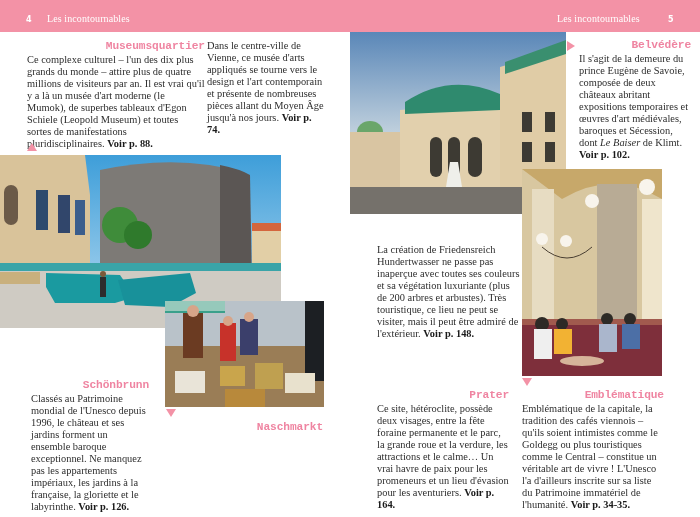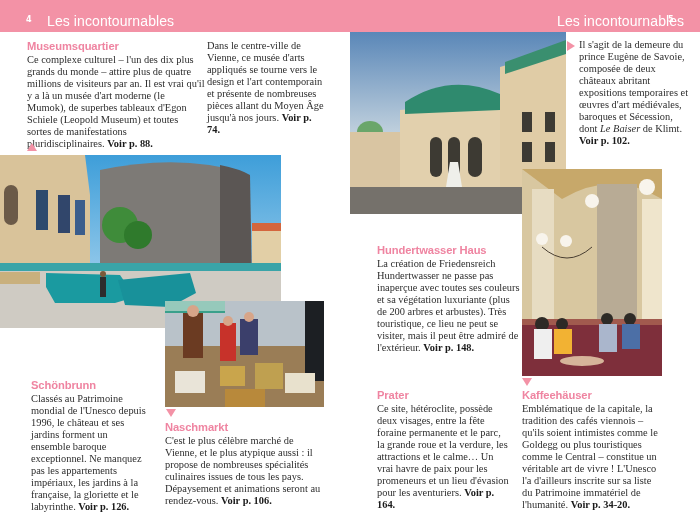--- a/index.html
+++ b/index.html
@@ -1,24 +1,24 @@
 <!DOCTYPE html>
 <html><head>
 <meta charset="utf-8">
 <style>
   * { margin:0; padding:0; box-sizing:border-box; }
   html, body { width:700px; height:517px; overflow:hidden; background:#ffffff; }
   body { position:relative; font-family:"Liberation Serif", serif; color:#2b2b2b; }
 
   .header { position:absolute; left:0; top:0; width:700px; height:32px; background:#f392a6; }
-  .hdr-text { position:absolute; top:13px; color:#ffffff; font-family:Liberation Sans, sans-serif; font-size:14px; font-weight:normal; letter-spacing:0.1px; }
+  .hdr-text { position:absolute; top:13px; color:#ffffff; font-family:Liberation Serif, serif; font-size:10px; font-weight:normal; letter-spacing:0.1px; }
   .hdr-num { position:absolute; top:15px; color:#ffffff; font-family:"DejaVu Sans", sans-serif; font-size:8px; font-weight:bold; }
 
   .block { position:absolute; }
-  .block h2 { font-family:Liberation Sans, sans-serif; font-weight:bold; font-size:11.2px; color:#ef84a1; line-height:13px; margin-bottom:1px; letter-spacing:-0.1px; }
+  .block h2 { font-family:Liberation Mono, monospace; font-weight:bold; font-size:11.2px; color:#ef84a1; line-height:13px; margin-bottom:1px; letter-spacing:-0.1px;text-align:right; }
   .block p { font-size:10.4px; line-height:12px; color:#2e2e2e; }
   .block p b { font-weight:bold; color:#1a1a1a; }
   .block p i { font-style:italic; }
 
   .photo { position:absolute; overflow:hidden; }
   .tri { position:absolute; width:0; height:0; }
   .tri-up { border-left:5px solid transparent; border-right:5px solid transparent; border-bottom:8px solid #f392a6; }
   .tri-down { border-left:5px solid transparent; border-right:5px solid transparent; border-top:8px solid #f392a6; }
   .tri-right { border-top:5px solid transparent; border-bottom:5px solid transparent; border-left:8px solid #f392a6; }
 </style>
@@ -95,20 +95,21 @@
     <rect x="195" y="80" width="10" height="20" fill="#3d3a33"></rect>
     <rect x="172" y="110" width="10" height="20" fill="#3d3a33"></rect>
     <rect x="195" y="110" width="10" height="20" fill="#3d3a33"></rect>
     <rect x="0" y="155" width="216" height="27" fill="#75716b"></rect>
     <path d="M100 130 L108 130 L112 155 L96 155 Z" fill="#efefea"></path>
   </svg>
 </div>
 <div class="tri tri-right" style="left:567px; top:41px;"></div>
 
 <div class="block" style="left:579px; top:39px; width:112px;">
+  <h2>Belvédère</h2>
   <p><span>Il s'agit de la demeure du prince Eugène de Savoie, composée de deux châteaux abritant expositions temporaires et œuvres d'art médiévales, baroques et Sécession, dont </span><i>Le Baiser</i><span> de Klimt.</span> <b>Voir p. 102.</b></p>
 </div>
 
 <div class="photo" style="left:522px; top:169px; width:140px; height:207px;">
   <svg width="140" height="207" viewBox="0 0 140 207">
     <rect width="140" height="207" fill="#d8c7a0"></rect>
     <path d="M0 0 H140 V30 Q90 0 40 30 Z" fill="#c7a86a"></path>
     <rect x="10" y="20" width="22" height="140" fill="#e7dcc2"></rect>
     <rect x="75" y="15" width="40" height="150" fill="#b8ab95"></rect>
     <rect x="120" y="30" width="20" height="130" fill="#efe5cc"></rect>
@@ -125,21 +126,20 @@
     <rect x="32" y="160" width="18" height="25" fill="#f2b233"></rect>
     <circle cx="85" cy="150" r="6" fill="#2d2a26"></circle>
     <rect x="77" y="155" width="18" height="28" fill="#aab6cc"></rect>
     <circle cx="108" cy="150" r="6" fill="#2d2a26"></circle>
     <rect x="100" y="155" width="18" height="25" fill="#4c6fa6"></rect>
     <ellipse cx="60" cy="192" rx="22" ry="5" fill="#d6b49a"></ellipse>
   </svg>
 </div>
 
 <div class="block" style="left:377px; top:244px; width:145px;">
-  <h2>Hundertwasser Haus</h2>
   <p><span>La création de Friedensreich Hundertwasser ne passe pas inaperçue avec toutes ses couleurs et sa végétation luxuriante (plus de 200 arbres et arbustes). Très touristique, ce lieu ne peut se visiter, mais il peut être admiré de l'extérieur.</span> <b>Voir p. 148.</b></p>
 </div>
 
 <div class="photo" style="left:165px; top:301px; width:159px; height:106px;">
   <svg width="159" height="106" viewBox="0 0 159 106">
     <rect width="159" height="106" fill="#b9c2c9"></rect>
     <path d="M0 0 H60 V12 H0 Z" fill="#3aa08b"></path>
     <path d="M0 0 H60 V10 H0 Z" fill="#f2f2ec" opacity="0.5"></path>
     <rect x="0" y="45" width="159" height="61" fill="#9a7d56"></rect>
     <rect x="18" y="12" width="20" height="45" fill="#6b3b22"></rect>
@@ -158,25 +158,24 @@
 </div>
 <div class="tri tri-down" style="left:166px; top:409px;"></div>
 
 <div class="block" style="left:31px; top:379px; width:118px;">
   <h2>Schönbrunn</h2>
   <p><span>Classés au Patrimoine mondial de l'Unesco depuis 1996, le château et ses jardins forment un ensemble baroque exceptionnel. Ne manquez pas les appartements impériaux, les jardins à la française, la gloriette et le labyrinthe.</span> <b>Voir p. 126.</b></p>
 </div>
 
 <div class="block" style="left:165px; top:421px; width:158px;">
   <h2>Naschmarkt</h2>
-  <p><span>C'est le plus célèbre marché de Vienne, et le plus atypique aussi : il propose de nombreuses spécialités culinaires issues de tous les pays. Dépaysement et animations seront au rendez-vous.</span> <b>Voir p. 106.</b></p>
 </div>
 
 <div class="block" style="left:377px; top:389px; width:132px;">
   <h2>Prater</h2>
   <p><span>Ce site, hétéroclite, possède deux visages, entre la fête foraine permanente et le parc, la grande roue et la verdure, les attractions et le calme… Un vrai havre de paix pour les promeneurs et un lieu d'évasion pour les aventuriers.</span> <b>Voir p. 164.</b></p>
 </div>
 
 <div class="tri tri-down" style="left:522px; top:378px;"></div>
 <div class="block" style="left:522px; top:389px; width:142px;">
-  <h2>Kaffeehäuser</h2>
-  <p><span>Emblématique de la capitale, la tradition des cafés viennois – qu'ils soient intimistes comme le Goldegg ou plus touristiques comme le Central – constitue un véritable art de vivre ! L'Unesco l'a d'ailleurs inscrite sur sa liste du Patrimoine immatériel de l'humanité.</span> <b>Voir p. 34-20.</b></p>
+  <h2>Emblématique</h2>
+  <p><span>Emblématique de la capitale, la tradition des cafés viennois – qu'ils soient intimistes comme le Goldegg ou plus touristiques comme le Central – constitue un véritable art de vivre ! L'Unesco l'a d'ailleurs inscrite sur sa liste du Patrimoine immatériel de l'humanité.</span> <b>Voir p. 34-35.</b></p>
 </div>
 
 </body></html>

